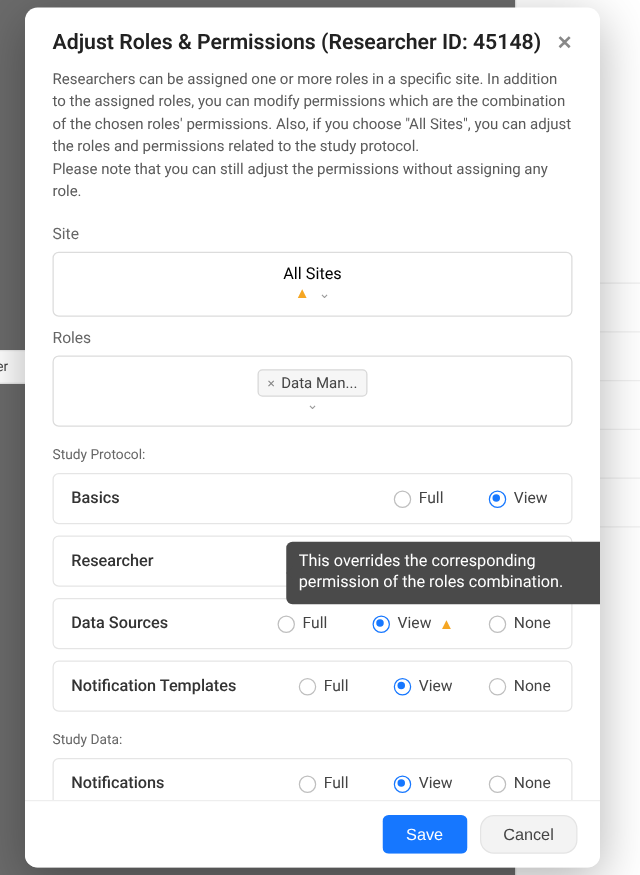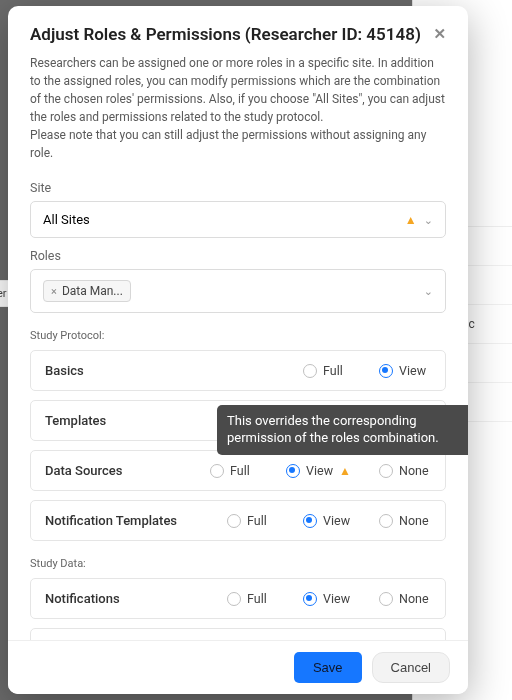--- a/index.html
+++ b/index.html
@@ -5,35 +5,35 @@
   * { box-sizing: border-box; }
   html, body { margin:0; padding:0; font-family: -apple-system, BlinkMacSystemFont, "Segoe UI", Roboto, sans-serif; }
   body { width:512px; height:700px; background:#6b6b6b; overflow:hidden; position:relative; }
 
   .bg-table { position:absolute; right:-40px; top:0; width:140px; height:700px; background:#fff; border-left:1px solid #e3e3e3; font-size:12px; color:#444; }
   .bg-head { padding:6px 8px; font-weight:600; border-bottom:1px solid #eee; margin-top:200px; }
   .bg-cell { padding:12px 8px; border-bottom:1px solid #f0f0f0; white-space:nowrap; overflow:hidden; }
   .bg-left { position:absolute; left:-10px; top:280px; width:40px; background:#fff; font-size:11px; color:#444; padding:6px; border:1px solid #eee;}
 
   .modal {
-    position:absolute; top:6px; left:8px; width:460px; height:688px;
+    position:absolute; top:6px; left:20px; width:460px; height:688px;
     background:#fff; border-radius:10px; box-shadow:0 10px 40px rgba(0,0,0,.3);
     display:flex; flex-direction:column; overflow:hidden;
   }
   .modal-header { padding:18px 22px 4px 22px; }
   .modal-title { font-size:17px; font-weight:600; color:#222; display:flex; justify-content:space-between; align-items:center;}
   .close { color:#888; font-size:15px; cursor:pointer;}
   .modal-desc { font-size:12px; line-height:1.5; color:#5a5a5a; padding:6px 22px 4px 22px; }
 
   .modal-body { flex:1; overflow-y:auto; padding:4px 22px 8px 22px; }
   .label { font-size:12.5px; color:#666; margin:10px 0 6px 0; }
 
   .select-box {
     border:1px solid #dcdcdc; border-radius:5px; padding:10px 12px; font-size:13px;
-    display:flex; align-items:center; justify-content:space-between; background:#fff;
+    display:flex; align-items:center; justify-content:space-between; background:#fff;flex-direction:column;
   }
   .select-box .left { display:flex; align-items:center; gap:8px; }
   .chip {
     display:inline-flex; align-items:center; gap:5px; border:1px solid #d7d7d7;
     border-radius:4px; background:#f6f6f6; padding:3px 7px; font-size:12px; color:#444;
   }
   .chip .x { color:#888; font-size:11px; }
   .chev { color:#9a9a9a; font-size:11px; }
   .warn { color:#f5a623; font-size:12px; margin-right:4px;}
 
@@ -63,21 +63,21 @@
   .tooltip::before {
     content:""; position:absolute; top:50%; left:-5px; margin-top:-5px;
     border:5px solid transparent; border-right-color:#4a4a4a;
   }
 
   .modal-footer {
     border-top:1px solid #eee; padding:11px 18px; display:flex; justify-content:flex-end; gap:10px;
     background:#fff;
   }
   .btn { font-size:13px; padding:7px 18px; border-radius:5px; border:1px solid transparent; cursor:pointer;}
-  .btn-primary { background:#1677ff; color:#0f172a; }
+  .btn-primary { background:#1677ff; color:#ffffff; }
   .btn-default { background:#f3f3f3; color:#444; border-color:#e4e4e4;border-radius:11px;}
 </style>
 </head>
 <body>
 
 <div class="bg-left">er</div>
 <div class="bg-table">
   <div class="bg-head">Address</div>
   <div class="bg-cell">nad@av</div>
   <div class="bg-cell">madreza</div>
@@ -131,21 +131,21 @@
               <span class="radio"></span>
               <span>Full</span>
             </label>
             <label class="opt">
               <span class="radio sel"></span>
               <span>View</span>
             </label>
           </div>
         </div>
         <div class="perm-row">
-          <div class="perm-name">Templates</div>
+          <div class="perm-name">Researcher</div>
           <div class="opts">
             <label class="opt">
               <span class="radio sel"></span>
               <span>Full</span>
             </label>
             <label class="opt">
               <span class="radio"></span>
               <span>View</span>
             </label>
             <label class="opt">

